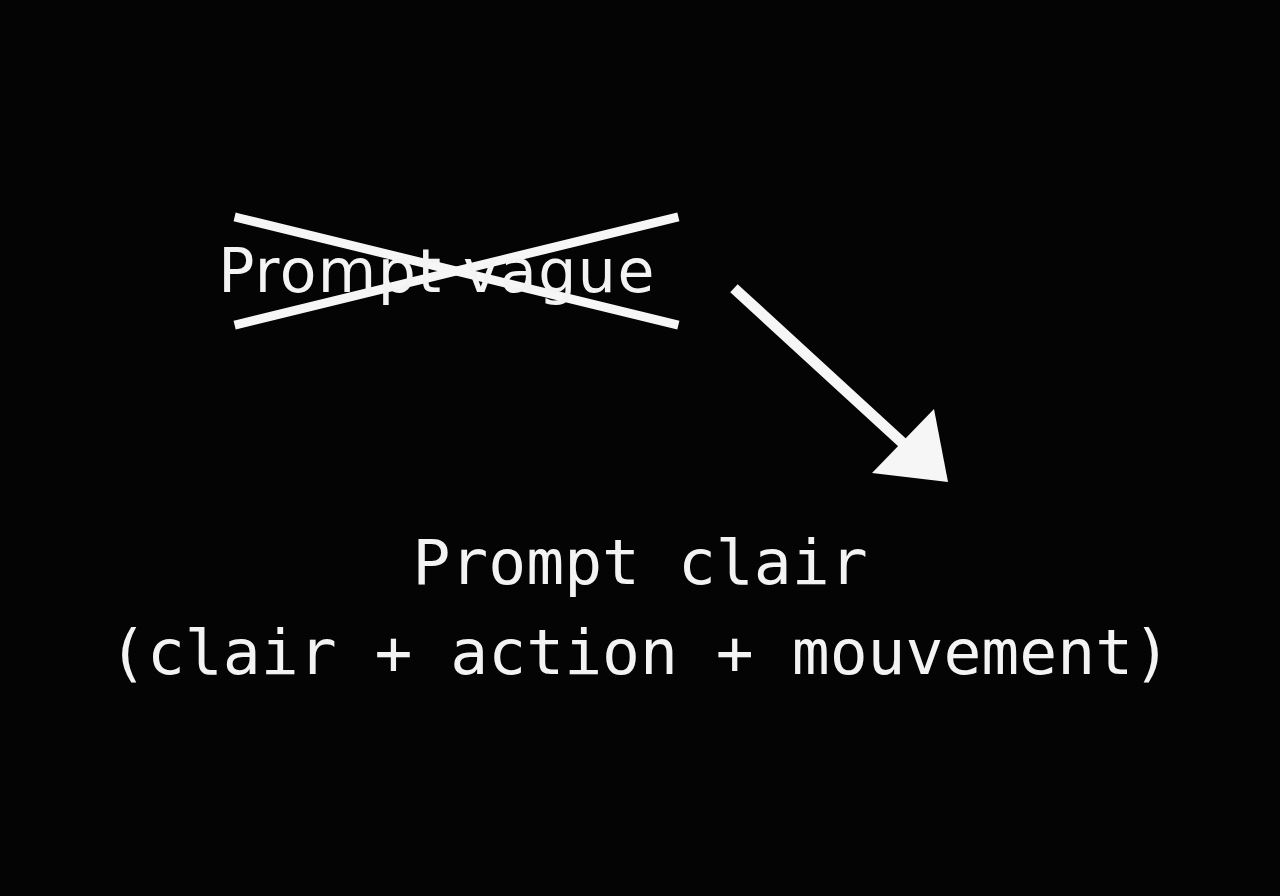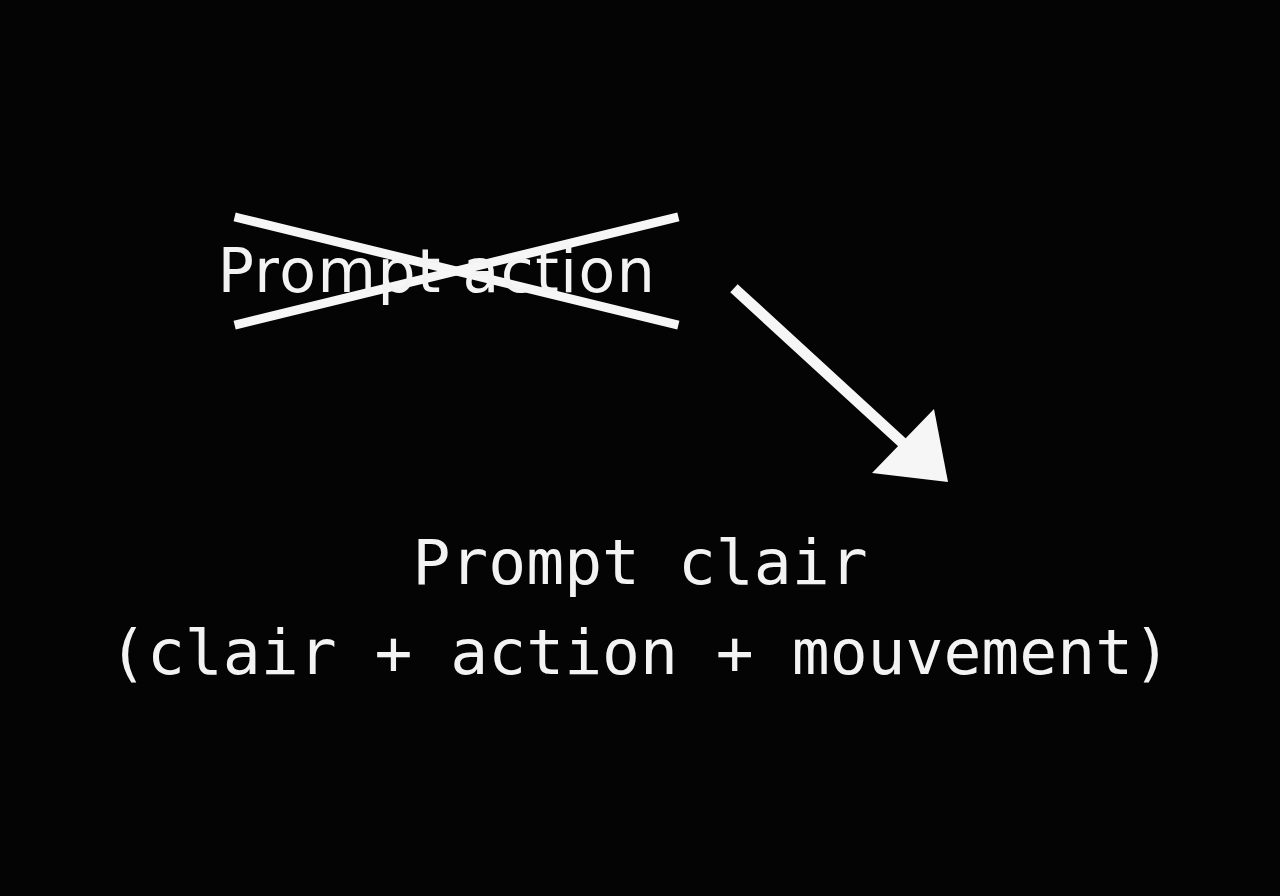--- a/index.html
+++ b/index.html
@@ -65,20 +65,20 @@
       <line x1="239" y1="218" x2="674" y2="324"></line>
       <line x1="239" y1="324" x2="674" y2="218"></line>
     </g>
 
     <g>
       <line x1="738" y1="292" x2="906" y2="446" stroke="#f6f6f6" stroke-width="11" stroke-linecap="square"></line>
       <polygon points="934,409 872,473 948,482" fill="#f6f6f6"></polygon>
     </g>
   </svg>
 
-  <div class="vague-label">Prompt action</div>
+  <div class="vague-label">Prompt vague</div>
 
   <div class="clear-block">
     <span class="clear-title">Prompt clair</span>
     <span class="clear-formula">(clair + action + mouvement)</span>
   </div>
 
 </div>
 
 </body></html>

